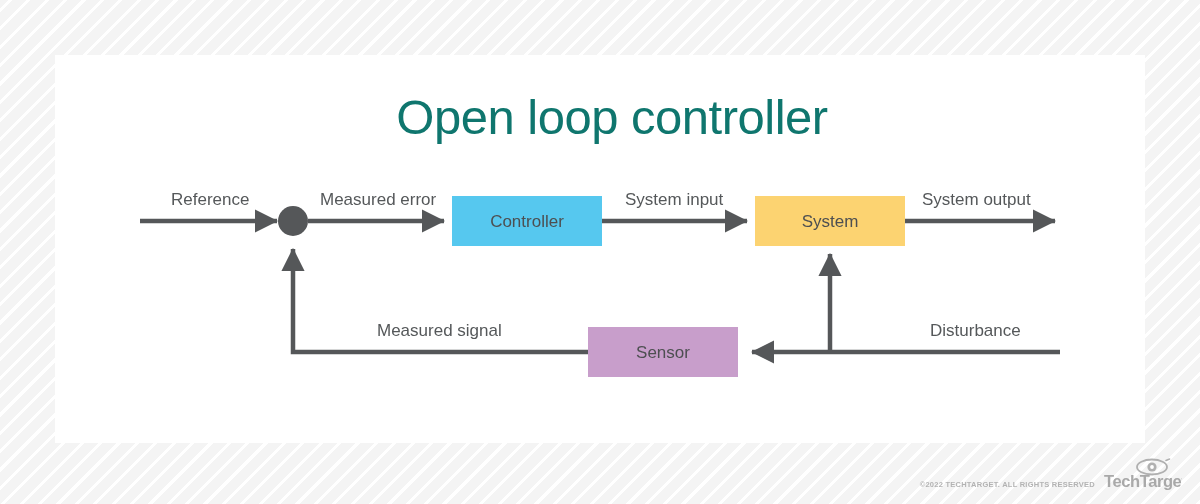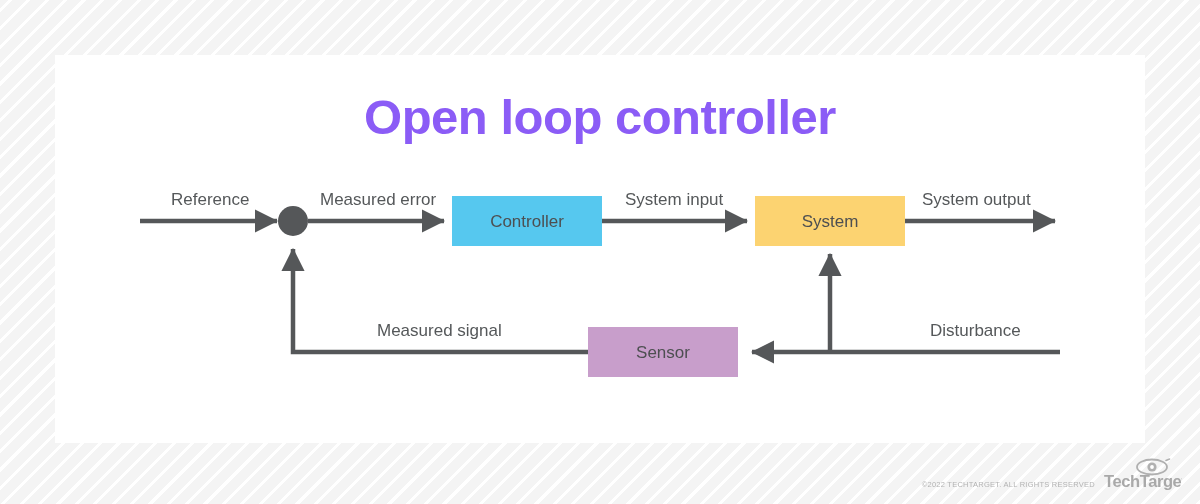--- a/index.html
+++ b/index.html
@@ -26,27 +26,27 @@
     position: absolute;
     left: 55px;
     top: 55px;
     width: 1090px;
     height: 388px;
     background: #ffffff;
   }
 
   #diagram-title {
     position: absolute;
-    left: 0;
+    left: 12px;
     top: 34px;
     width: 1090px;
     text-align: center;
     font-size: 49px;
-    font-weight: bold;
-    color: #8b5cf6;
+    font-weight: normal;
+    color: #0f766e;
     letter-spacing: -0.5px;
     white-space: nowrap;
   }
 
   
   #flow-svg {
     position: absolute;
     left: 0;
     top: 0;
     width: 1090px;
@@ -68,21 +68,21 @@
   #footer {
     position: absolute;
     right: 18px;
     bottom: 12px;
     display: flex;
     align-items: flex-end;
     gap: 9px;
   }
   #copyright {
     font-size: 7.5px;
-    font-weight: normal;
+    font-weight: bold;
     color: #b3b3b3;
     letter-spacing: 0.25px;
     white-space: nowrap;
     padding-bottom: 3px;
   }
   #tt-logo {
     display: block;
   }
 </style>
 </head>

